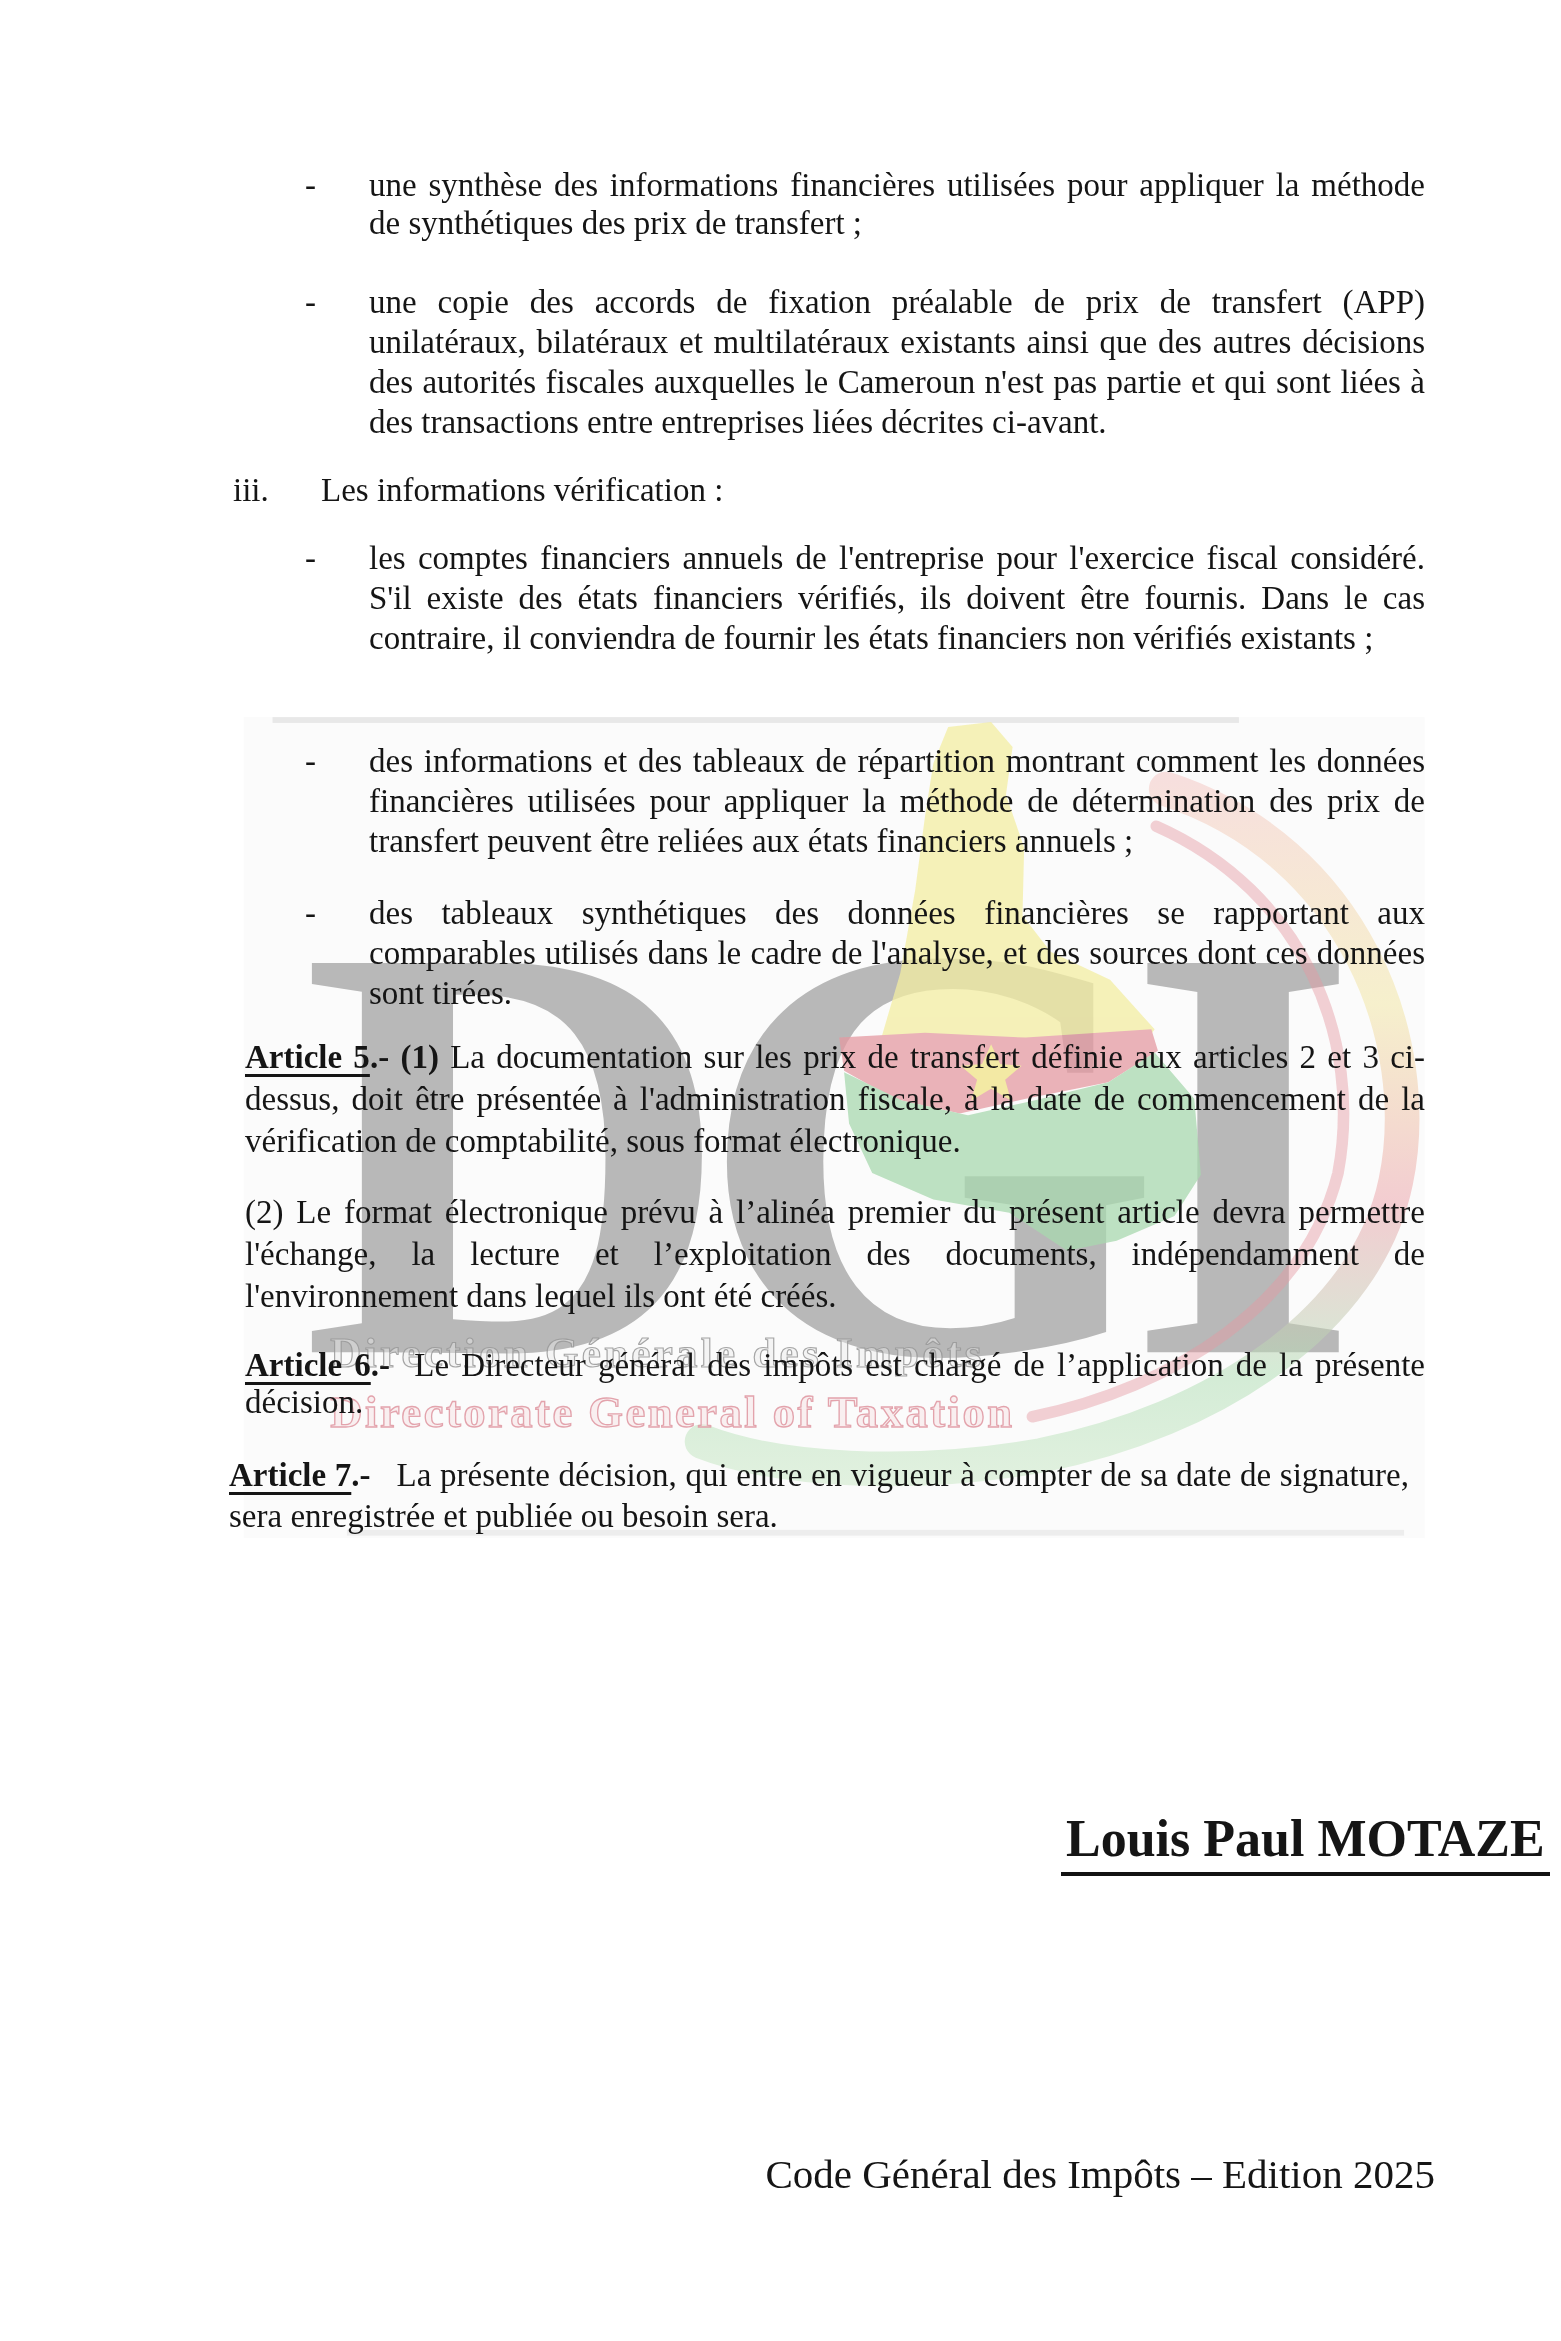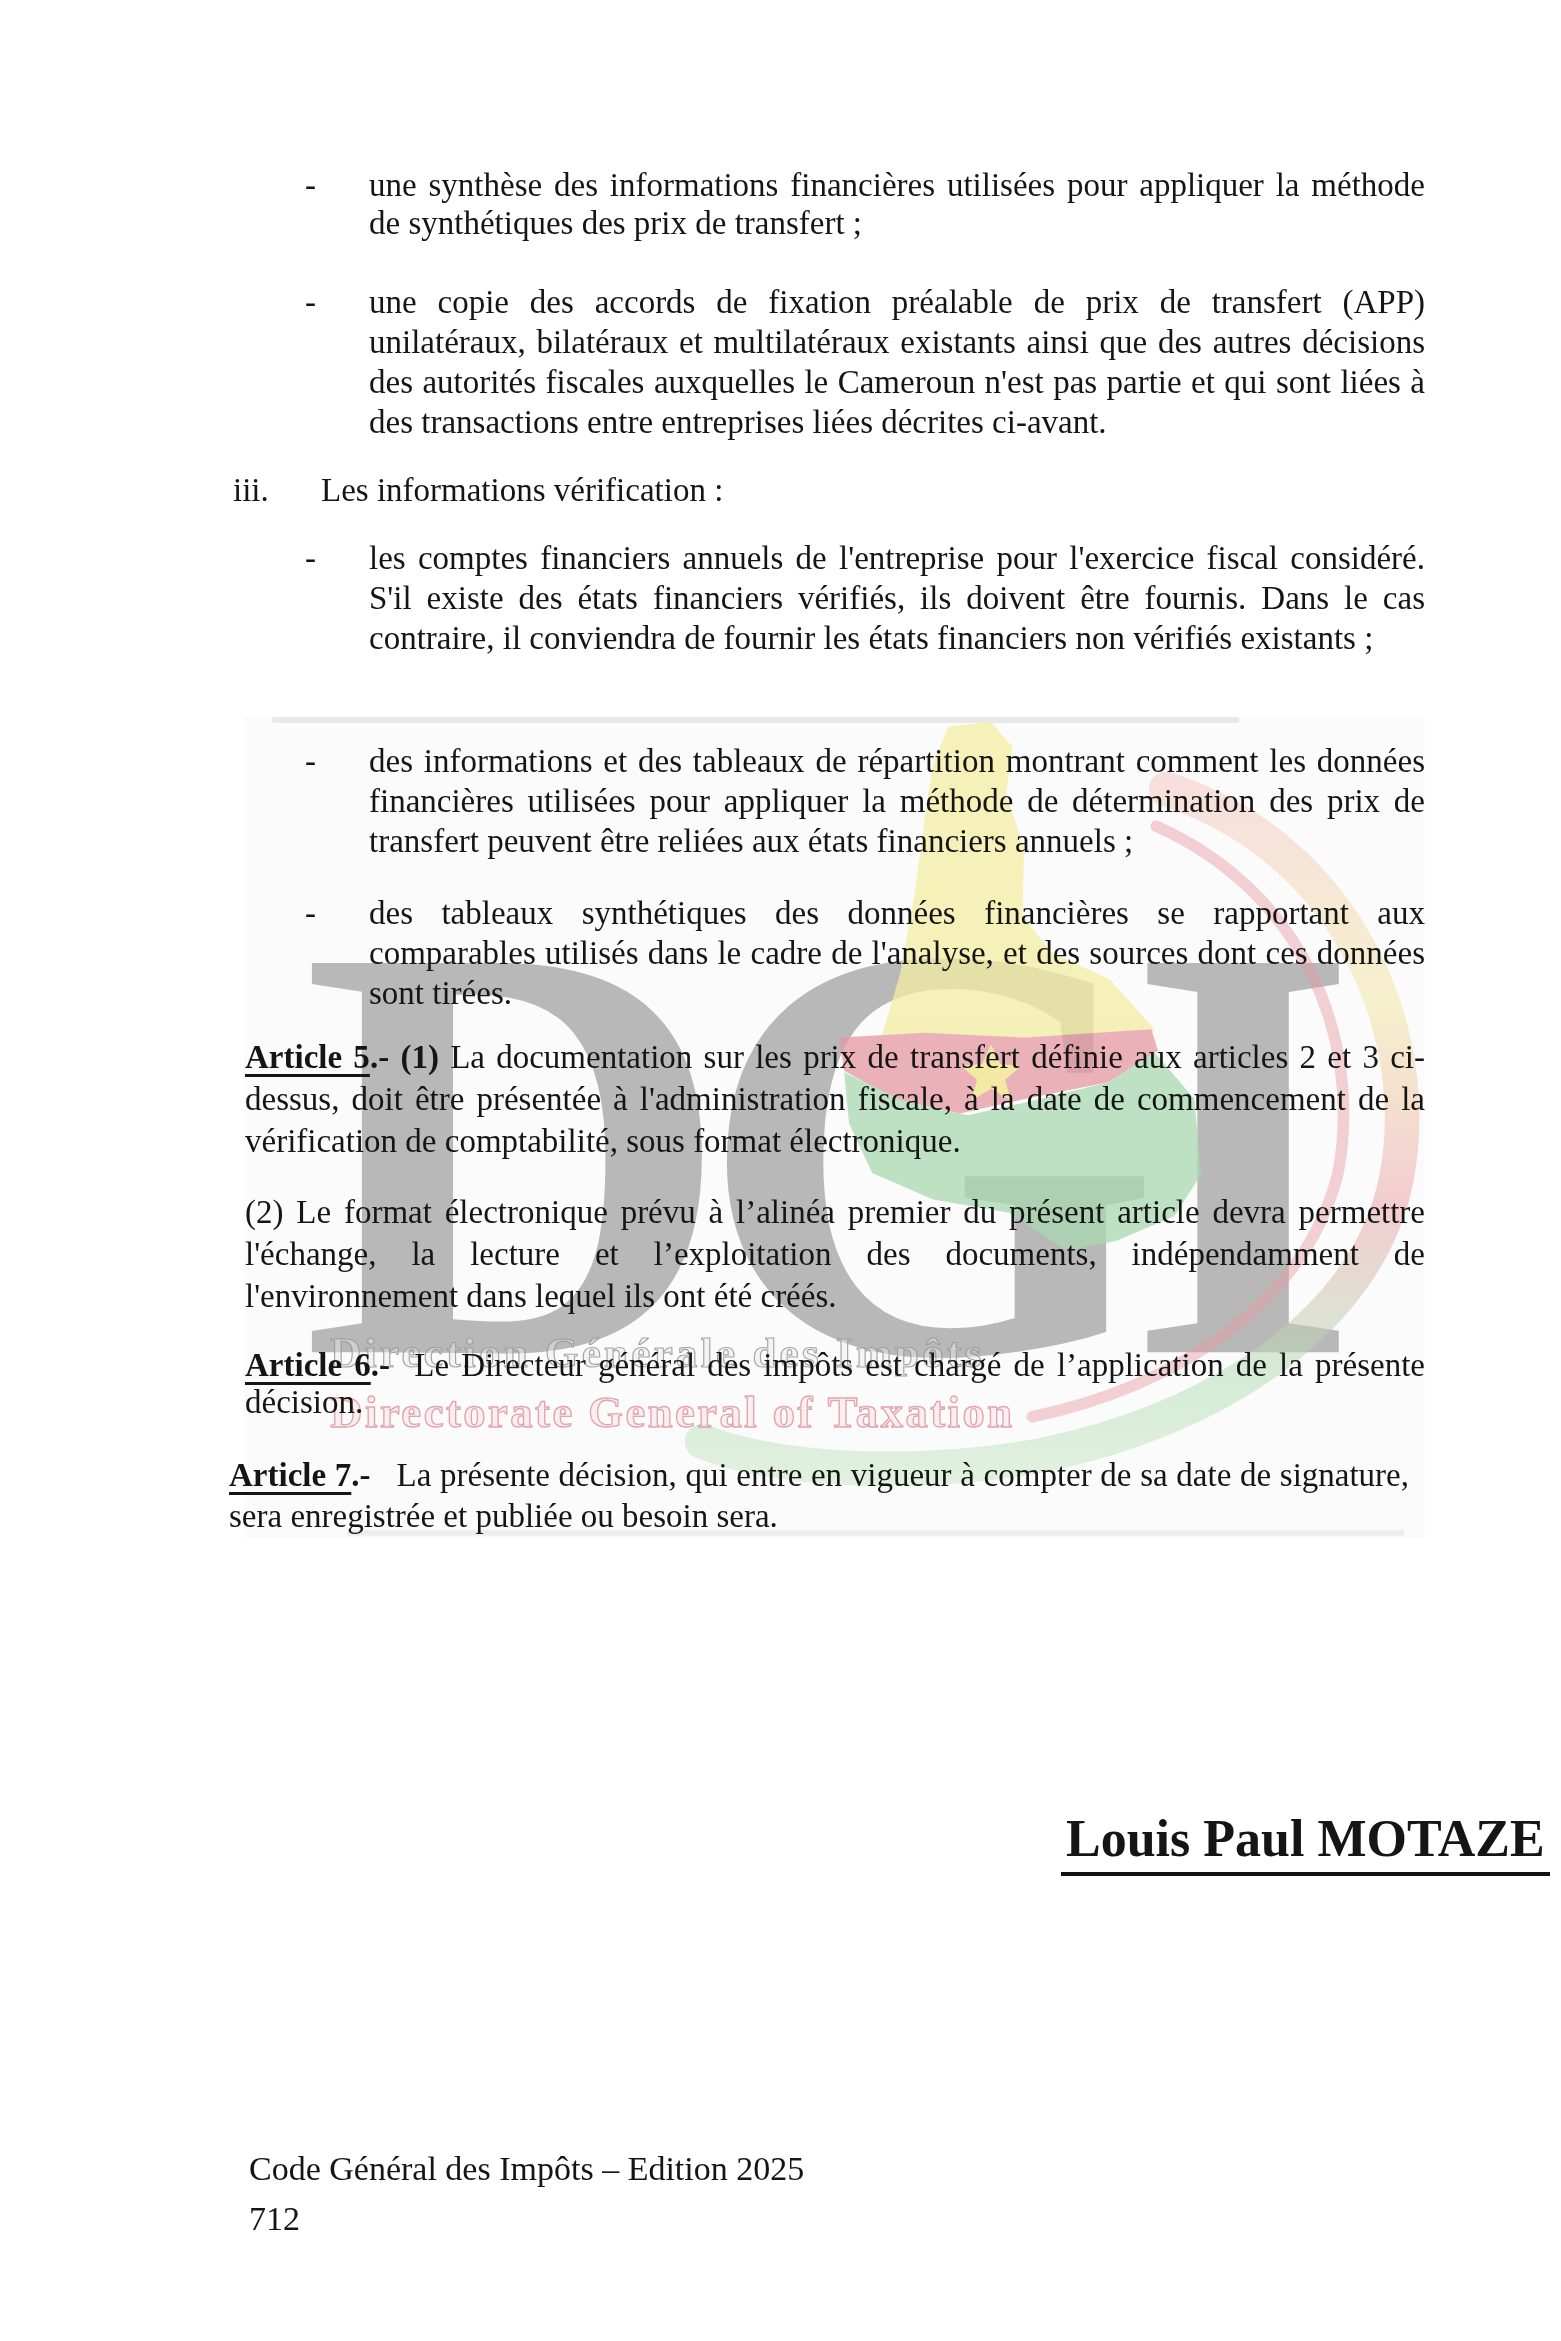--- a/index.html
+++ b/index.html
@@ -25,22 +25,22 @@
   .sig-title{
     position:absolute;left:954px;top:1668px;
     font-size:37px;font-weight:bold;white-space:nowrap;
   }
   .sig-name{
     position:absolute;left:1061px;top:1809px;
     font-size:52px;font-weight:bold;white-space:nowrap;
     border-bottom:4.1px solid #121212;padding:0 5px 4.1px 5px;
   }
   .footer-line{
-    position:absolute;left:249px;width:1180px;
-    text-align:left;font-size:34px;
+    position:absolute;left:255px;width:1180px;
+    text-align:right;font-size:41px;
   }
   .f1{top:2150px;}
   .f2{top:2200px;}
   .wm-text{font-family:"Liberation Serif","DejaVu Serif",serif;font-weight:bold;}
 </style>
 </head>
 <body>
 
 <div class="page">
 
@@ -95,15 +95,14 @@
       <div class="para" style="top: 893px; left: 369px; width: 1056px; line-height: 40px;"><span class="dash">-</span><span>des tableaux synthétiques des données financières se rapportant aux comparables utilisés dans le cadre de l'analyse, et des sources dont ces données sont tirées.</span></div>
       <div class="para" style="top: 1036px; left: 245px; width: 1180px; line-height: 42px;"><span class="u">Article 5</span><span class="b">.-&nbsp;</span><span class="b">(1)&nbsp;</span><span>La documentation sur les prix de transfert définie aux articles 2 et 3 ci-dessus, doit être présentée à l'administration fiscale, à la date de commencement de la vérification de comptabilité, sous format électronique.</span></div>
       <div class="para" style="top: 1191px; left: 245px; width: 1180px; line-height: 42px;"><span>(2) Le format électronique prévu à l’alinéa premier du présent article devra permettre l'échange, la lecture et l’exploitation des documents, indépendamment de l'environnement dans lequel ils ont été créés.</span></div>
       <div class="para" style="top: 1347px; left: 245px; width: 1180px; line-height: 37px; font-family: Liberation Serif, serif;"><span class="u">Article 6</span><span class="b">.-&nbsp;&nbsp;</span><span>Le Directeur général des impôts est chargé de l’application de la présente décision.</span></div>
       <div class="para" style="top: 1455px; left: 229px; width: 1180px; line-height: 41px;"><span class="u">Article 7</span><span class="b">.-&nbsp;&nbsp;&nbsp;</span><span>La présente décision, qui entre en vigueur à compter de sa date de signature, sera enregistrée et publiée ou besoin sera.</span></div>
     </div>
 
   <div class="sig-name">Louis Paul MOTAZE</div>
 
   <div class="footer-line f1">Code Général des Impôts – Edition 2025</div>
-  <div class="footer-line f2">712</div>
 </div>
 
 
 </body></html>

